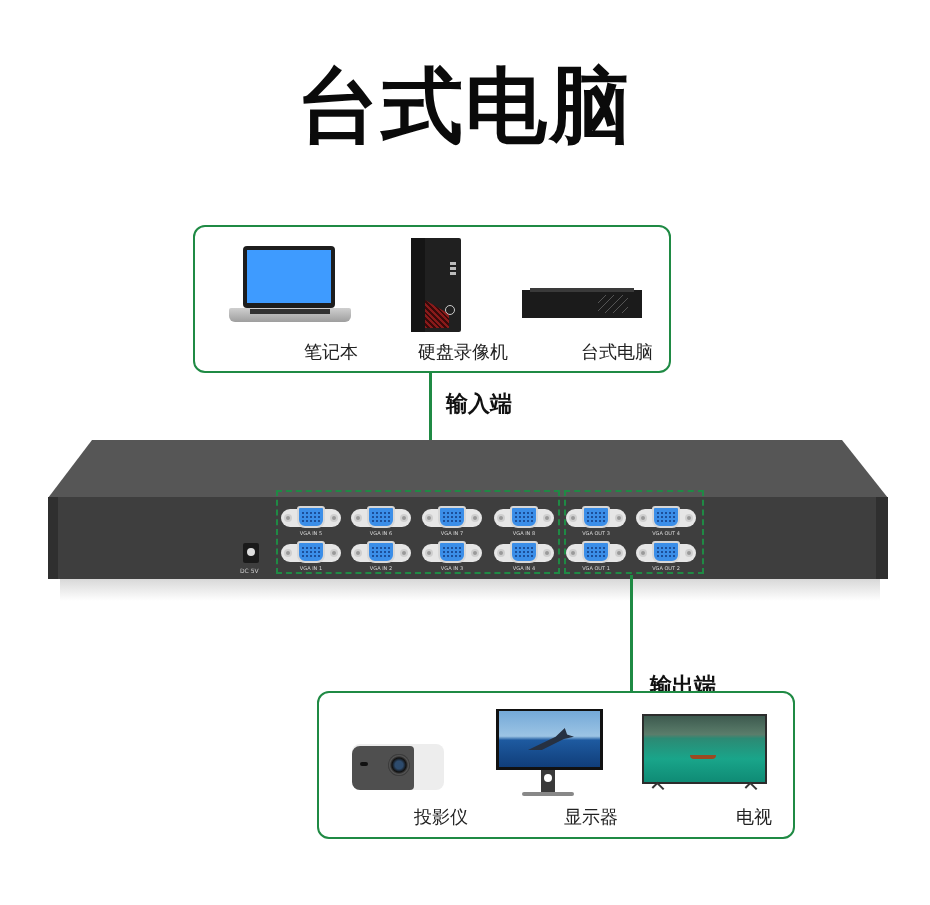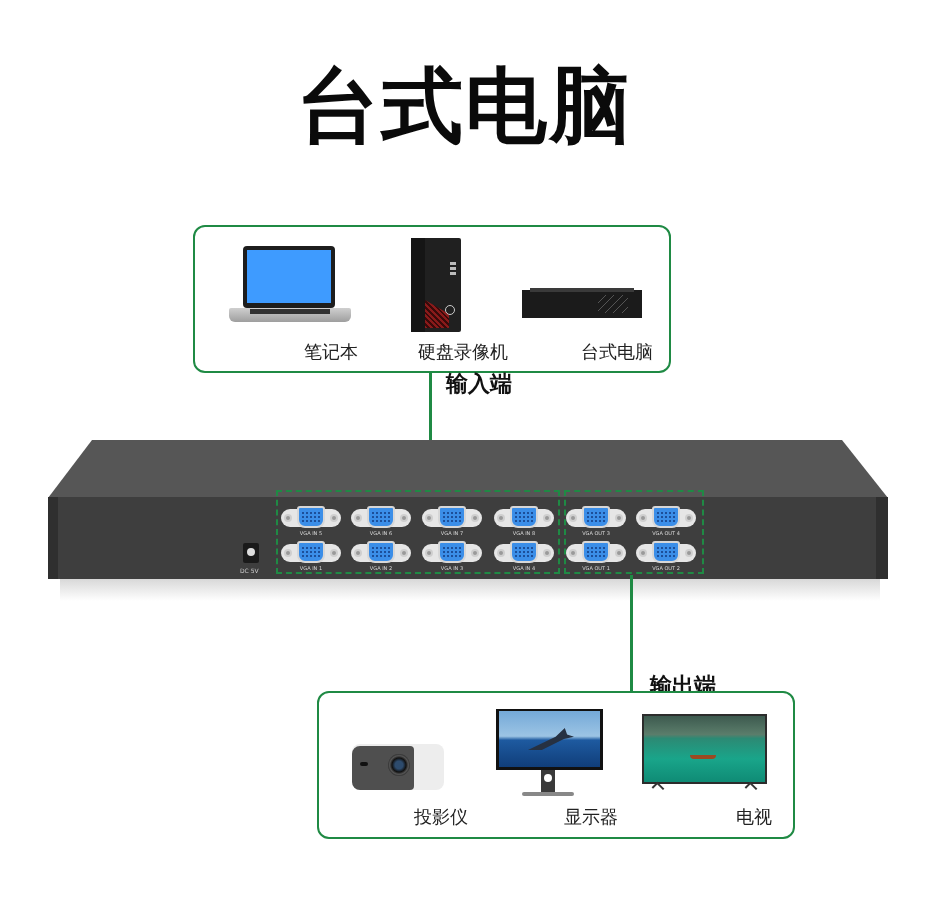--- a/index.html
+++ b/index.html
@@ -141,21 +141,21 @@
 <div>
   <div class="dvr-body"></div>
   <div class="dvr-top"></div>
   <div class="dvr-lines"></div>
 </div>
 <div class="dev-item" style="left:520px; top:340px; width:125px;">
   <div class="dev-label">台式电脑</div>
 </div>
 
 <div class="v-line" style="left:429px; top:372px; height:120px;"></div>
-<div class="port-label-text" style="left:446px; top:369px;">输入端</div>
+<div class="port-label-text" style="left:446px; top:389px;">输入端</div>
 
 <div>
   <div class="kvm-shadow"></div>
   <div class="kvm-top-left"></div>
   <div class="kvm-top"></div>
   <div class="kvm-top-right"></div>
   <div class="kvm-front"></div>
   <div class="kvm-front-edge-l"></div>
   <div class="kvm-front-edge-r"></div>
 

